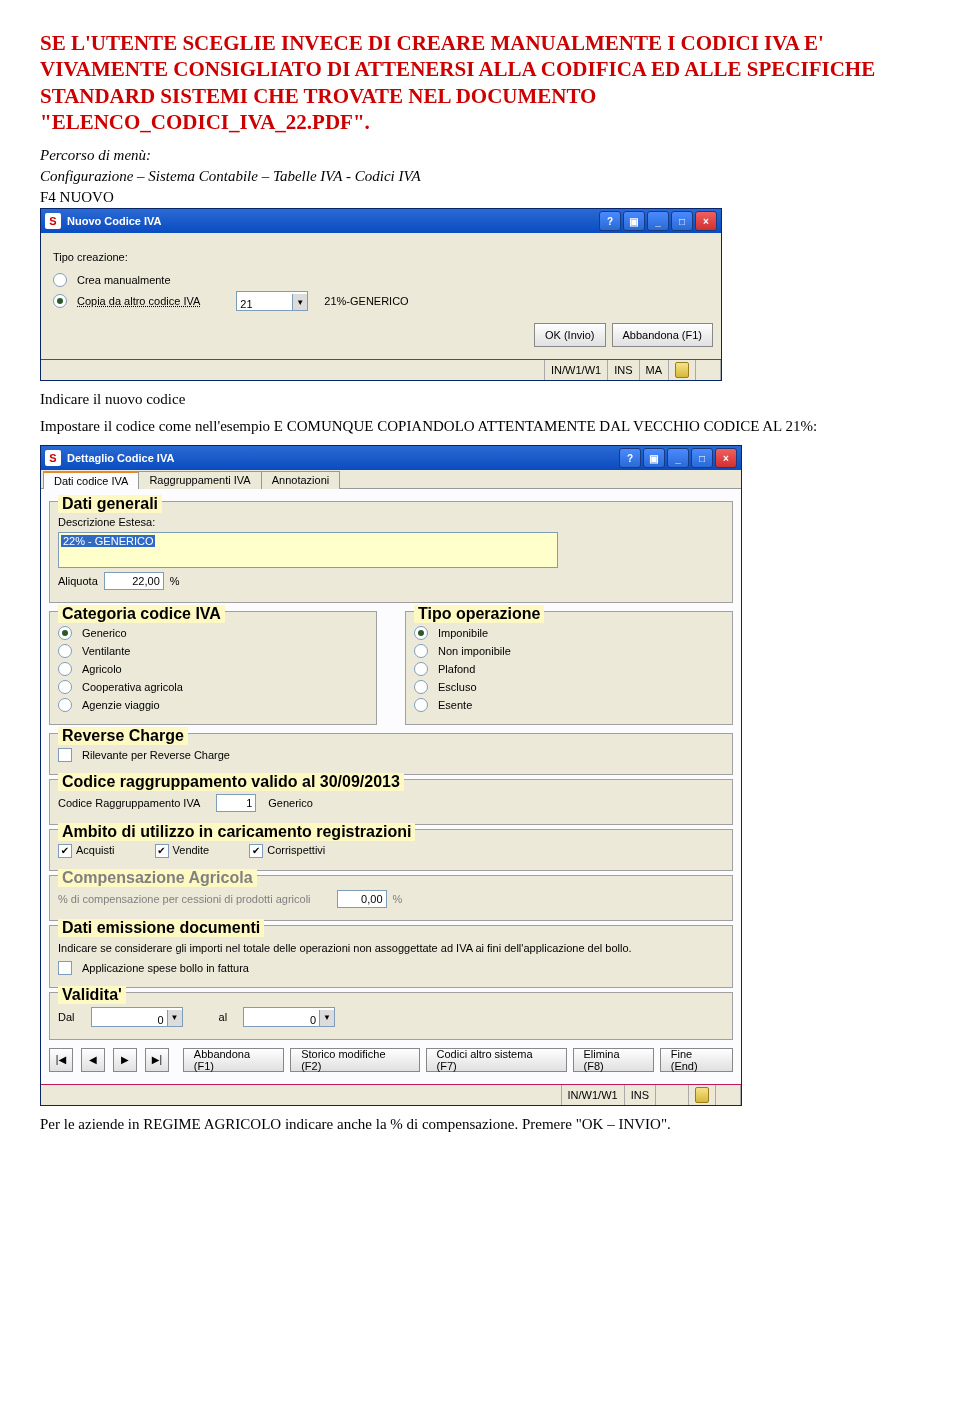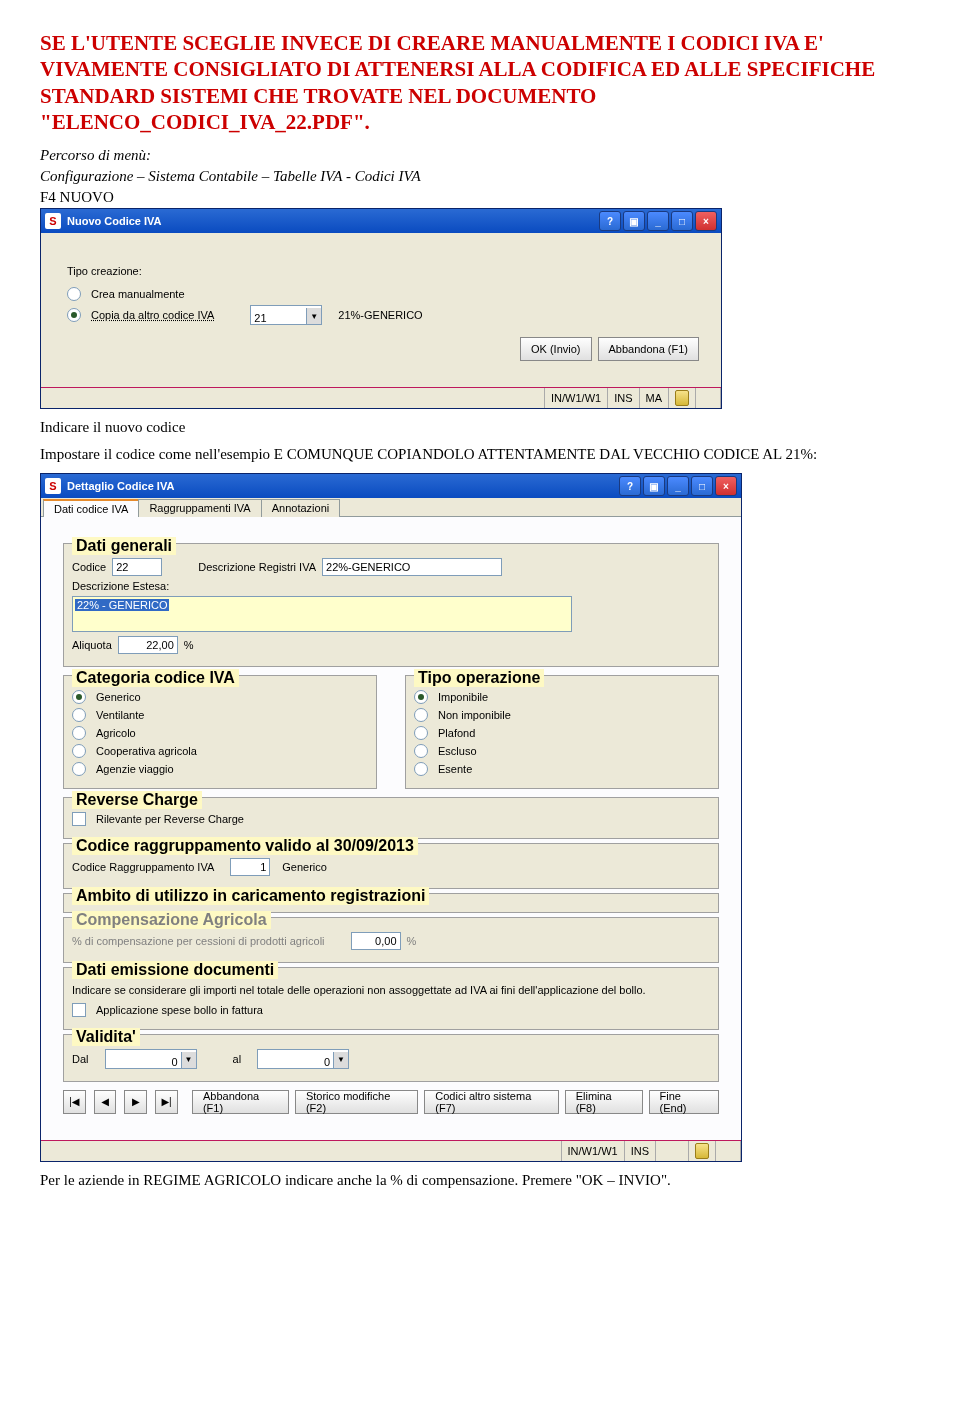--- a/index.html
+++ b/index.html
@@ -5,21 +5,21 @@
 body{margin:0;font-family:"Times New Roman",serif;font-size:15px;color:#000;background:#fff;width:960px;padding:30px 40px;box-sizing:border-box}
 .red-head{color:#c00;font-weight:bold;font-size:21px;line-height:1.25;margin-bottom:12px}
 .menu-path{font-style:italic;margin:4px 0}
 .f4{margin:0 0 2px}
 .win{border:1px solid #0a246a;font-family:Tahoma,sans-serif;font-size:11px;background:#ece9d8;margin-bottom:10px}
 .titlebar{background:linear-gradient(#2a6ad3,#0a4bc0);height:24px;display:flex;align-items:center;padding:0 4px;color:#fff;font-weight:bold}
 .titlebar .logo{width:16px;height:16px;background:#fff;border-radius:2px;display:flex;align-items:center;justify-content:center;color:#c00;font-weight:bold;margin-right:6px;font-size:11px}
 .titlebar .sp{flex:1}
 .titlebar .wbtn{width:20px;height:18px;background:linear-gradient(#4b8aff,#2a6ad3);border:1px solid #1a3a80;border-radius:3px;margin-left:2px;display:flex;align-items:center;justify-content:center;color:#fff;font-size:10px}
 .titlebar .close{background:linear-gradient(#f06060,#d03030)}
-.body{padding:22px;background:#ece9d8}
+.body{padding:8px;background:#ece9d8}
 .gbox{border:1px solid #a0a0a0;padding:10px 8px 8px;margin:4px 0;position:relative;background:#ece9d8}
 .gbox .legend{position:absolute;top:-7px;left:8px;background:#fef9c3;padding:0 4px;font-weight:bold;font-size:16px}
 .row{display:flex;align-items:center;margin:4px 0;gap:6px}
 .row label,.lbl{color:#000}
 input[type=text],.txt{border:1px solid #7f9db9;background:#fff;height:18px;font-size:11px;padding:1px 3px;box-sizing:border-box}
 .sel{border:1px solid #7f9db9;background:#fff;height:18px;display:flex;align-items:flex-end}
 .sel .arr{width:14px;height:16px;background:#dcdcdc;border-left:1px solid #7f9db9;display:flex;align-items:center;justify-content:center;font-size:8px}
 .btn{border:1px solid #888;background:linear-gradient(#fefefe,#e0e0e0);height:22px;padding:0 10px;display:inline-flex;align-items:center;font-size:11px}
 .radio,.check{width:12px;height:12px;border:1px solid #7f9db9;background:#fff;display:inline-flex;align-items:center;justify-content:center;margin-right:4px}
 .radio{border-radius:50%}
@@ -109,26 +109,20 @@
   </div>
   <div class="tabs">
     <div class="tab active">Dati codice IVA</div>
     <div class="tab">Raggruppamenti IVA</div>
     <div class="tab">Annotazioni</div>
   </div>
   <div class="body" style="background:#fcfcfe">
     <div class="gbox">
       <span class="legend">Dati generali</span>
       <div class="row">
-        <span class="lbl">Codice</span>
-        <input class="txt" style="width: 50px;" value="22">
-        <span class="lbl" style="margin-left:30px">Descrizione Registri IVA</span>
-        <input class="txt" style="width: 180px;" value="22%-GENERICO">
-      </div>
-      <div class="row">
           <span class="lbl">Descrizione Estesa:</span>
         </div>
       <div class="row">
         <div class="yellow" style="width:500px;height:36px;border:1px solid #7f9db9;padding:2px;box-sizing:border-box"><span class="highlight">22% - GENERICO</span></div>
       </div>
       <div class="row">
         <span class="lbl">Aliquota</span>
         <input class="txt" style="width: 60px; text-align: right;" value="22,00">
         <span class="lbl">%</span>
       </div>
@@ -195,20 +189,25 @@
       <span class="legend">Codice raggruppamento valido al 30/09/2013</span>
       <div class="row">
         <span class="lbl">Codice Raggruppamento IVA</span>
         <input class="txt" style="width: 40px; text-align: right; margin-left: 10px;" value="1">
         <span class="lbl" style="margin-left:6px">Generico</span>
       </div>
     </div>
 
     <div class="gbox">
       <span class="legend">Ambito di utilizzo in caricamento registrazioni</span>
+      <div class="row" style="gap:40px">
+        <span><span class="check on"></span><span>Acquisti</span></span>
+        <span><span class="check on"></span><span>Vendite</span></span>
+        <span><span class="check on"></span><span>Corrispettivi</span></span>
+      </div>
     </div>
 
     <div class="gbox">
       <span class="legend grey">Compensazione Agricola</span>
       <div class="row grey">
         <span>% di compensazione per cessioni di prodotti agricoli</span>
         <input class="txt" style="width: 50px; text-align: right; margin-left: 20px;" value="0,00">
         <span>%</span>
       </div>
     </div>

